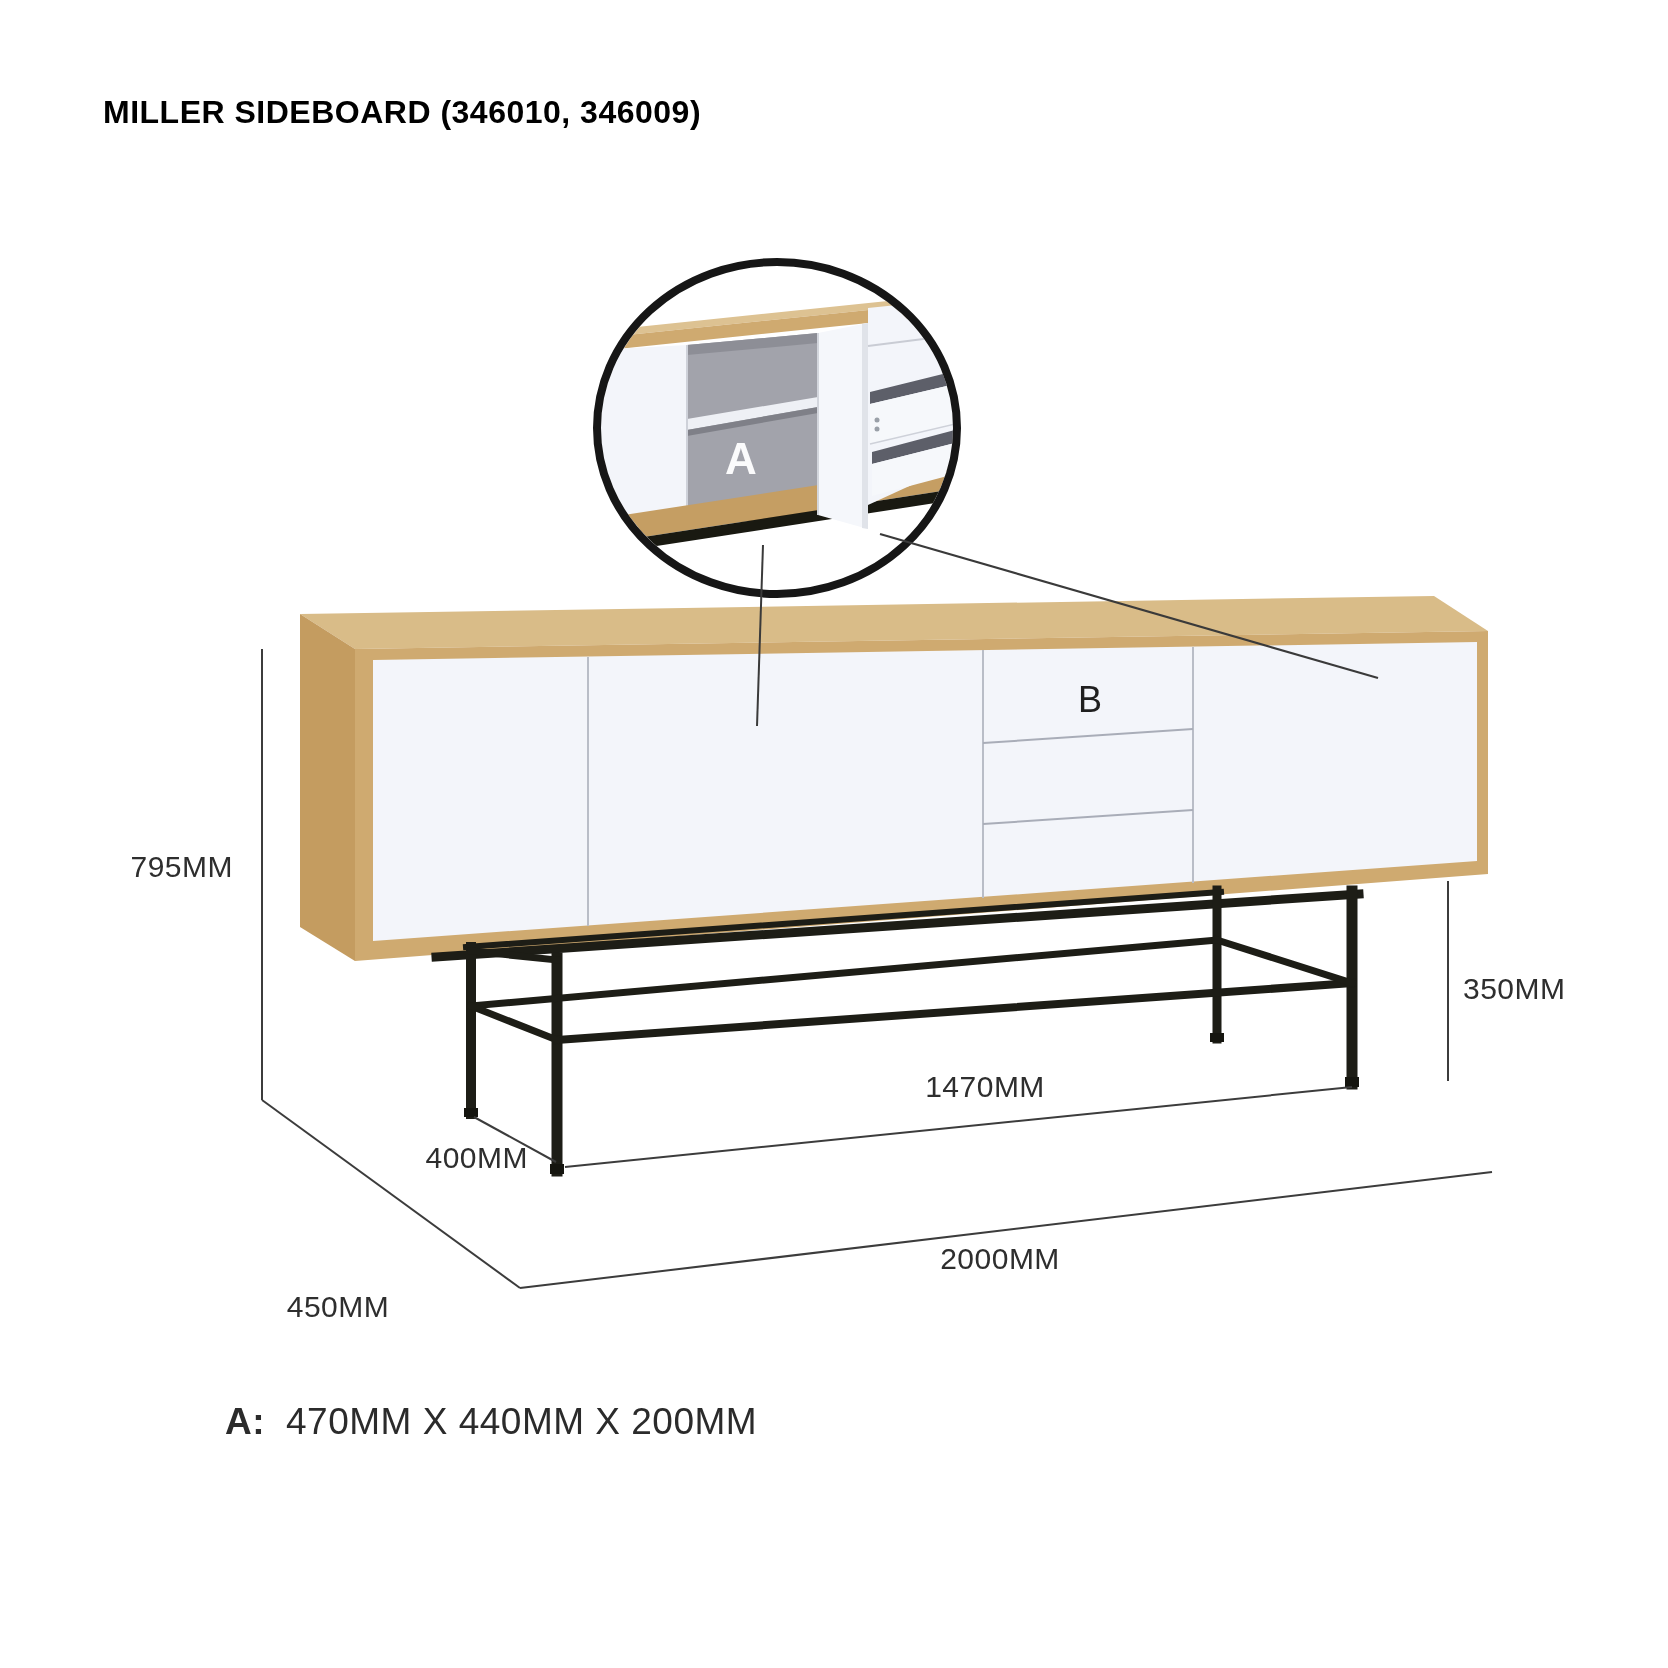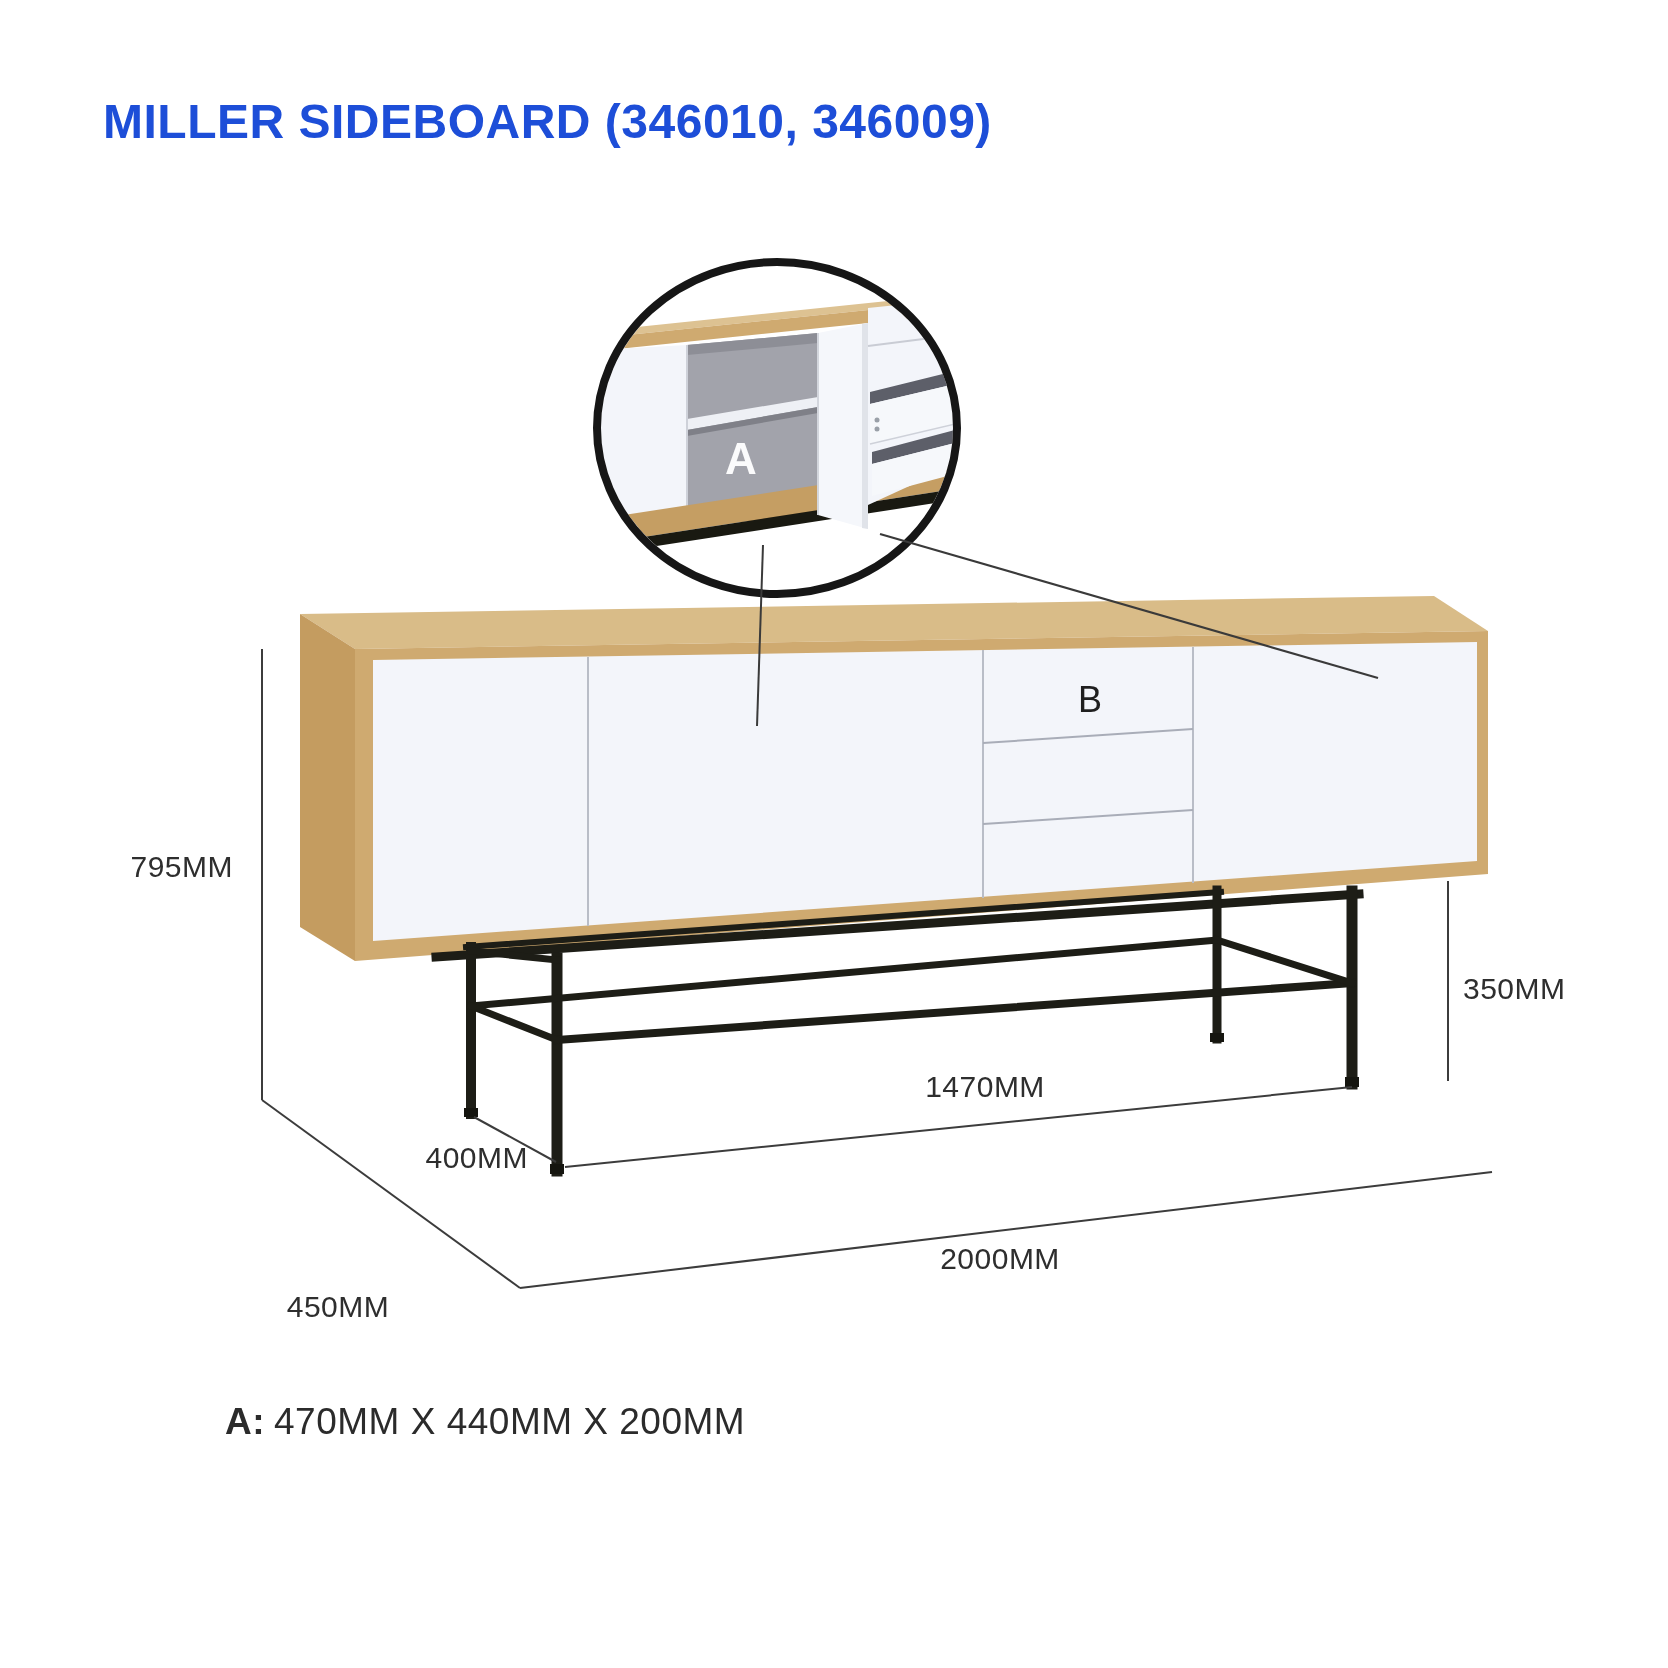--- a/index.html
+++ b/index.html
@@ -5,31 +5,31 @@
   html,body{margin:0;padding:0;background:#ffffff;}
   .canvas{
     position:relative;
     width:1668px;height:1668px;
     background:#ffffff;
     font-family:"Liberation Sans",sans-serif;
     overflow:hidden;
   }
   .title{
     position:absolute;left:103px;top:94px;
-    font-size:48px;font-weight:600;letter-spacing:0.5px;
-    color:#1d4ed8;white-space:nowrap;
+    font-size:32px;font-weight:600;letter-spacing:0.5px;
+    color:#000000;white-space:nowrap;
   }
   .diagram-svg{position:absolute;left:0;top:0;}
   .specs{
     position:absolute;left:225px;top:1399px;
     font-size:37px;color:#2b2b2b;letter-spacing:0.5px;
   }
   .spec-line{height:46px;line-height:46px;white-space:nowrap;}
   .spec-label{font-weight:700;}
-  .spec-value{font-weight:400;margin-left:9px;}
+  .spec-value{font-weight:400;margin-left:21px;}
   svg text{font-family:"Liberation Sans",sans-serif;}
   .dim-label{font-size:30px;fill:#2e2e2e;letter-spacing:0.5px;}
   .callout-b{font-size:36px;fill:#1f1f1f;}
   .callout-a{font-size:44px;fill:#fbfbfc;font-weight:600;}
 </style>
 </head>
 <body>
 
 <div class="canvas">
 

